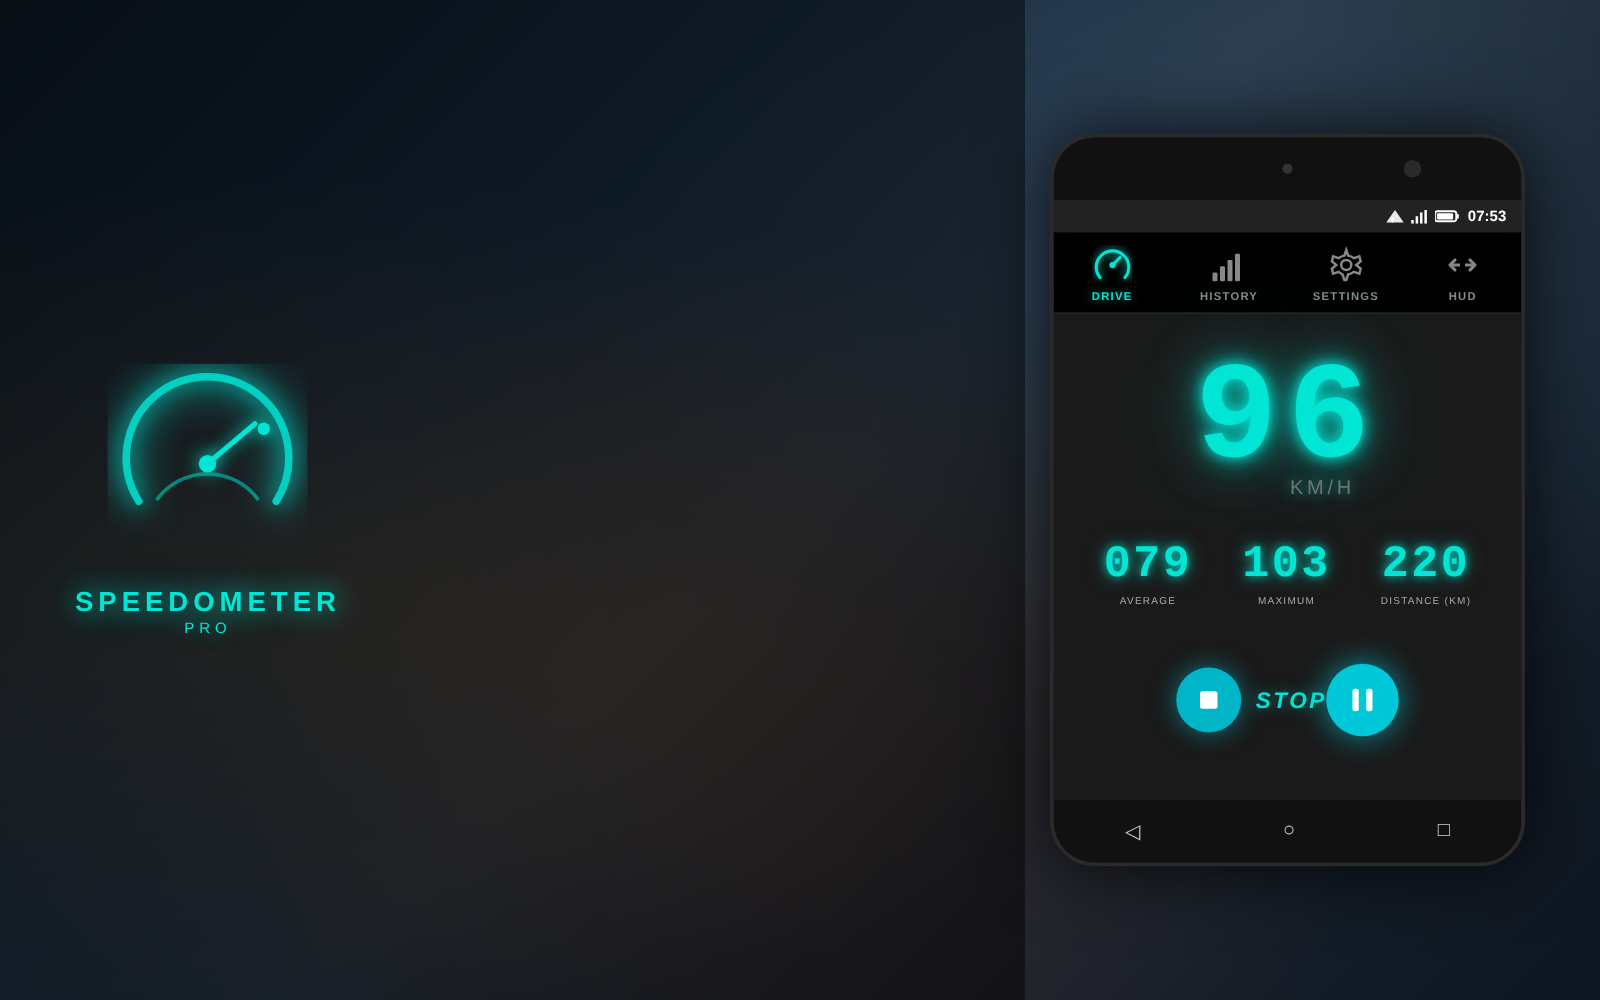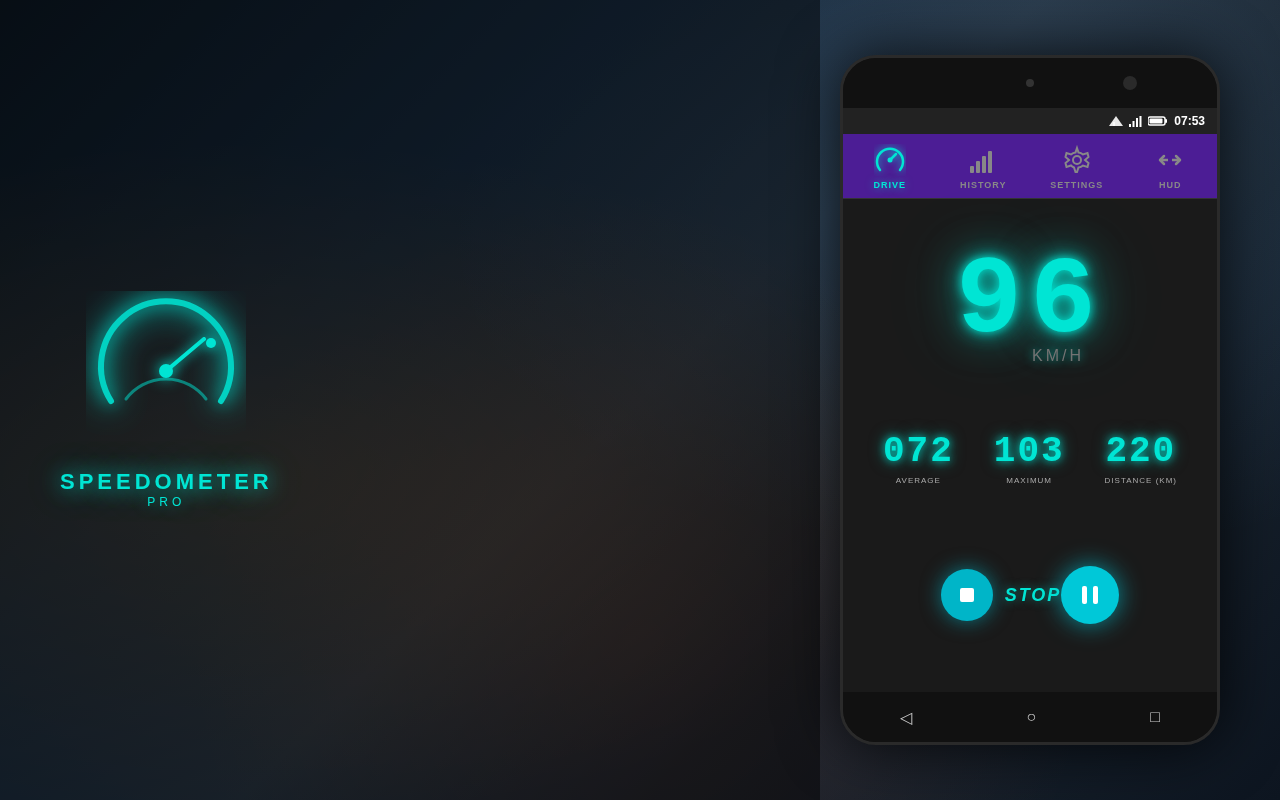--- a/index.html
+++ b/index.html
@@ -81,21 +81,21 @@
       text-shadow: 0 0 15px rgba(0,229,212,0.6);
     }
 
     
     .phone {
       position: absolute;
       right: 60px;
       top: 50%;
       transform: translateY(-50%);
       width: 380px;
-      height: 690px;
+      height: 586px;
       background: #1a1a1a;
       border-radius: 36px;
       border: 3px solid #2a2a2a;
       box-shadow: 0 0 60px rgba(0,0,0,0.8), inset 0 0 10px rgba(0,0,0,0.5);
       z-index: 3;
       overflow: hidden;
       display: flex;
       flex-direction: column;
     }
 
@@ -159,21 +159,21 @@
     .app-screen {
       flex: 1;
       background: #1a1a1a;
       display: flex;
       flex-direction: column;
     }
 
     
     .nav-tabs {
       display: flex;
-      background: #4c1d95;
+      background: #000000;
       border-bottom: 1px solid #333;
       flex-shrink: 0;
     }
 
     .nav-tab {
       flex: 1;
       display: flex;
       flex-direction: column;
       align-items: center;
       padding: 10px 4px 8px;
@@ -452,21 +452,21 @@
     <div class="speed-display">
 
       <div class="speed-main">
         <div class="digital-speed">96</div>
         <div class="speed-unit">KM/H</div>
       </div>
 
       <div class="stats-row">
 
         <div class="stat-item">
-          <div class="stat-value">072</div>
+          <div class="stat-value">079</div>
           <div class="stat-label">AVERAGE</div>
         </div>
 
         <div class="stat-item">
           <div class="stat-value">103</div>
           <div class="stat-label">MAXIMUM</div>
         </div>
 
         <div class="stat-item">
           <div class="stat-value">220</div>

